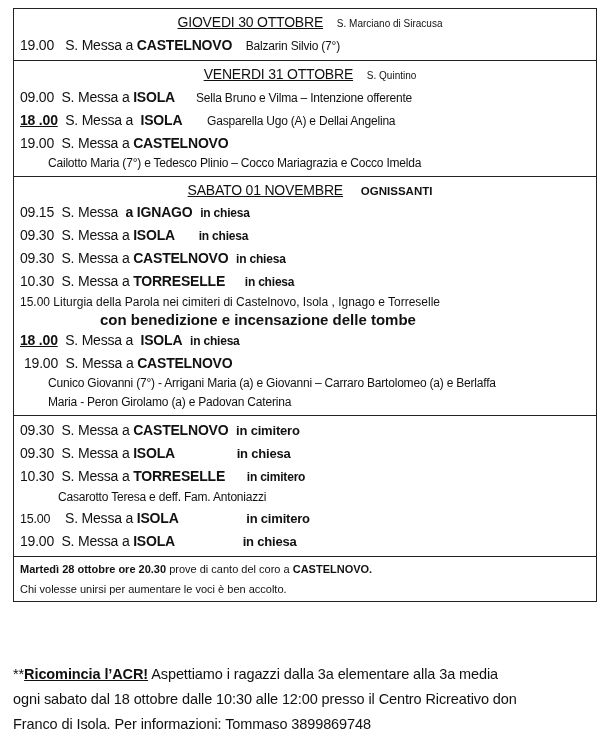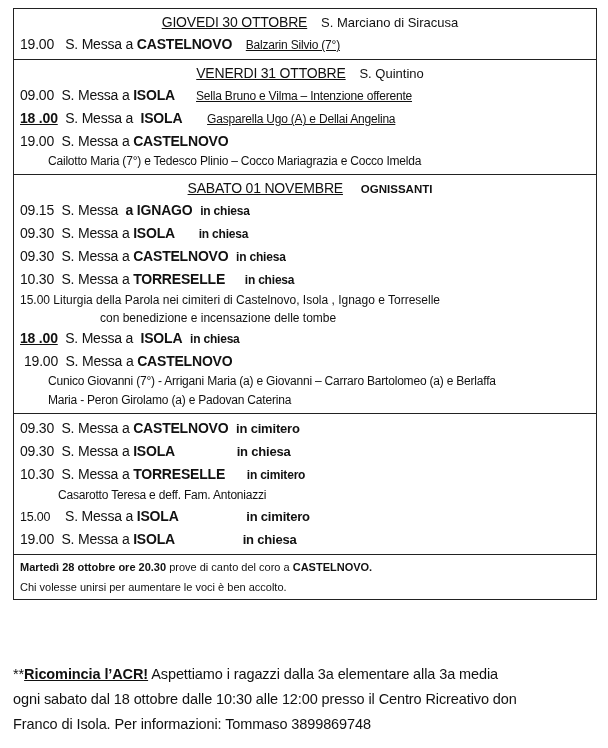--- a/index.html
+++ b/index.html
@@ -3,32 +3,32 @@
 <meta charset="utf-8">
 <style>
   html, body { margin:0; padding:0; background:#ffffff; }
   body { width:608px; height:748px; position:relative; overflow:hidden;
          font-family:"Liberation Sans", sans-serif; color:#111; }
   .box { position:absolute; left:13px; top:8px; width:582px; border:1.5px solid #222; }
   .sec { border-bottom:1.5px solid #222; padding:3px 0 3px 0; }
   .sec:last-child { border-bottom:none; }
   .hdr { text-align:center; font-size:14px; line-height:20px; padding-left:10px; }
   .hdr .day { text-decoration:underline; letter-spacing:-0.2px; }
-  .hdr .saint { font-size:13px; margin-left:6px; }
+  .hdr .saint { font-size:10px; margin-left:6px; }
   .hdr .saint.bold { font-weight:bold; font-size:11.5px; margin-left:14px; }
   .row { font-size:14px; line-height:22px; padding-left:6px; white-space:nowrap; letter-spacing:-0.2px; }
   .row .time { display:inline-block; }
   .row .time.ul { text-decoration:underline; font-weight:bold; }
   .row .place { font-weight:bold; }
-  .row .note { font-size:12px; margin-left:10px;text-decoration:underline; }
+  .row .note { font-size:12px; margin-left:10px; }
   .row .where { font-size:12px; font-weight:bold; margin-left:8px; }
   .row .where.big { font-size:13px; }
   .sub { font-size:12px; line-height:19px; padding-left:34px; letter-spacing:-0.2px; }
   .lit { font-size:12px; font-weight:normal; line-height:18px; padding-left:6px; }
-  .lit2 { font-size:12px; font-weight:normal; line-height:18px; padding-left:86px; }
+  .lit2 { font-size:15px; font-weight:bold; line-height:18px; padding-left:86px; }
   .foot { font-size:11px; line-height:20px; padding:2px 6px; }
   .foot b { font-weight:bold; }
   .acr { position:absolute; left:13px; top:662px; width:590px; font-size:14.5px; line-height:25px; letter-spacing:-0.1px; }
   .acr .title { font-weight:bold; text-decoration:underline;text-align:right; }
 </style>
 </head>
 <body>
 
 <div class="box">
 

